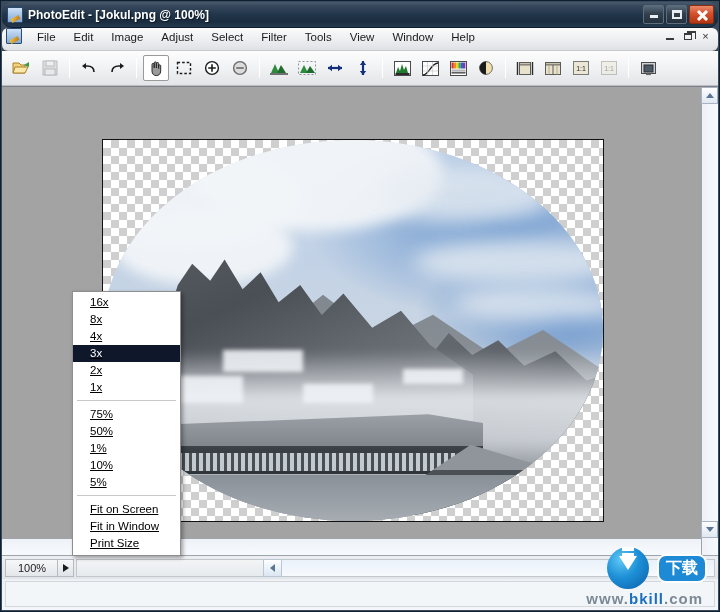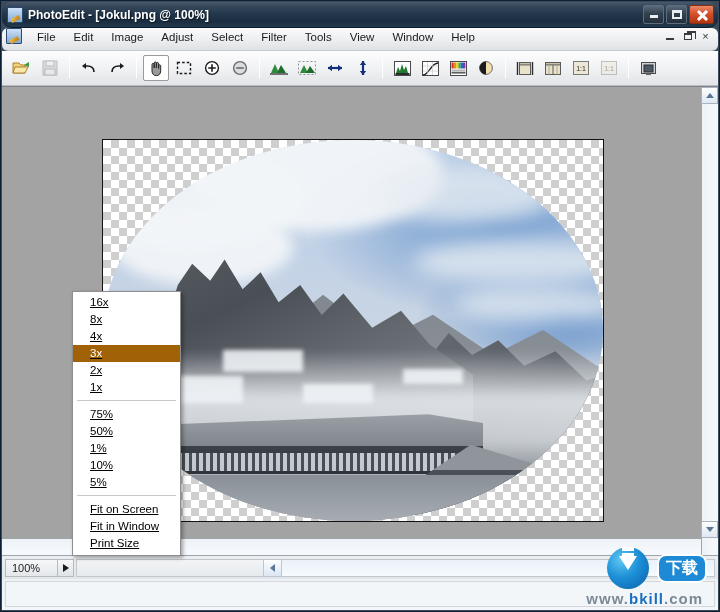--- a/index.html
+++ b/index.html
@@ -220,34 +220,34 @@
     border: 1px solid #8e8e8e;
     box-shadow: 2px 2px 4px rgba(0,0,0,.35);
     padding: 2px 0 3px 0;
     z-index: 40;
     text-decoration: underline;
   }
   .pi {
     font-size: 11.5px; color: #000; height: 17px; line-height: 17px;
     padding-left: 17px; cursor: default; white-space: nowrap;
   }
-  .pi.sel { background: #a16207; color: #ffffff; }
+  .pi.sel { background: #0f172a; color: #ffffff; }
   .psep { height: 1px; margin: 4px 4px 5px 4px; background: #c8c8c8; }
 
   
   #statusbar {
     position: absolute; left: 1px; right: 1px; bottom: 1px; height: 55px;
     background: linear-gradient(to bottom,#eceef1 0%,#e2e5e9 42%, #eef1f4 43%, #f4f6f9 100%);
     border-top: 1px solid #9ea4ab;
   }
   #zoom-box {
     position: absolute; left: 3px; top: 3px; width: 56px; height: 18px;
     background: linear-gradient(to bottom,#f6f7f9,#e4e7ea);
     border: 1px solid #b5bac0;
-    font-size: 11px; color: #1b1b1b; line-height: 16px; padding-left: 6px;
+    font-size: 11px; color: #1b1b1b; line-height: 16px; padding-left: 12px;
   }
   #zoom-drop {
     position: absolute; left: 55px; top: 3px; width: 17px; height: 18px;
     background: linear-gradient(to bottom,#f6f7f9,#dfe3e7);
     border: 1px solid #b5bac0; cursor: pointer;
     display: flex; align-items: center; justify-content: center;
   }
   .arr-right { width:0;height:0; border-top: 4px solid transparent;
                border-bottom: 4px solid transparent; border-left: 6px solid #1b1b1b; }
   #status-track {

